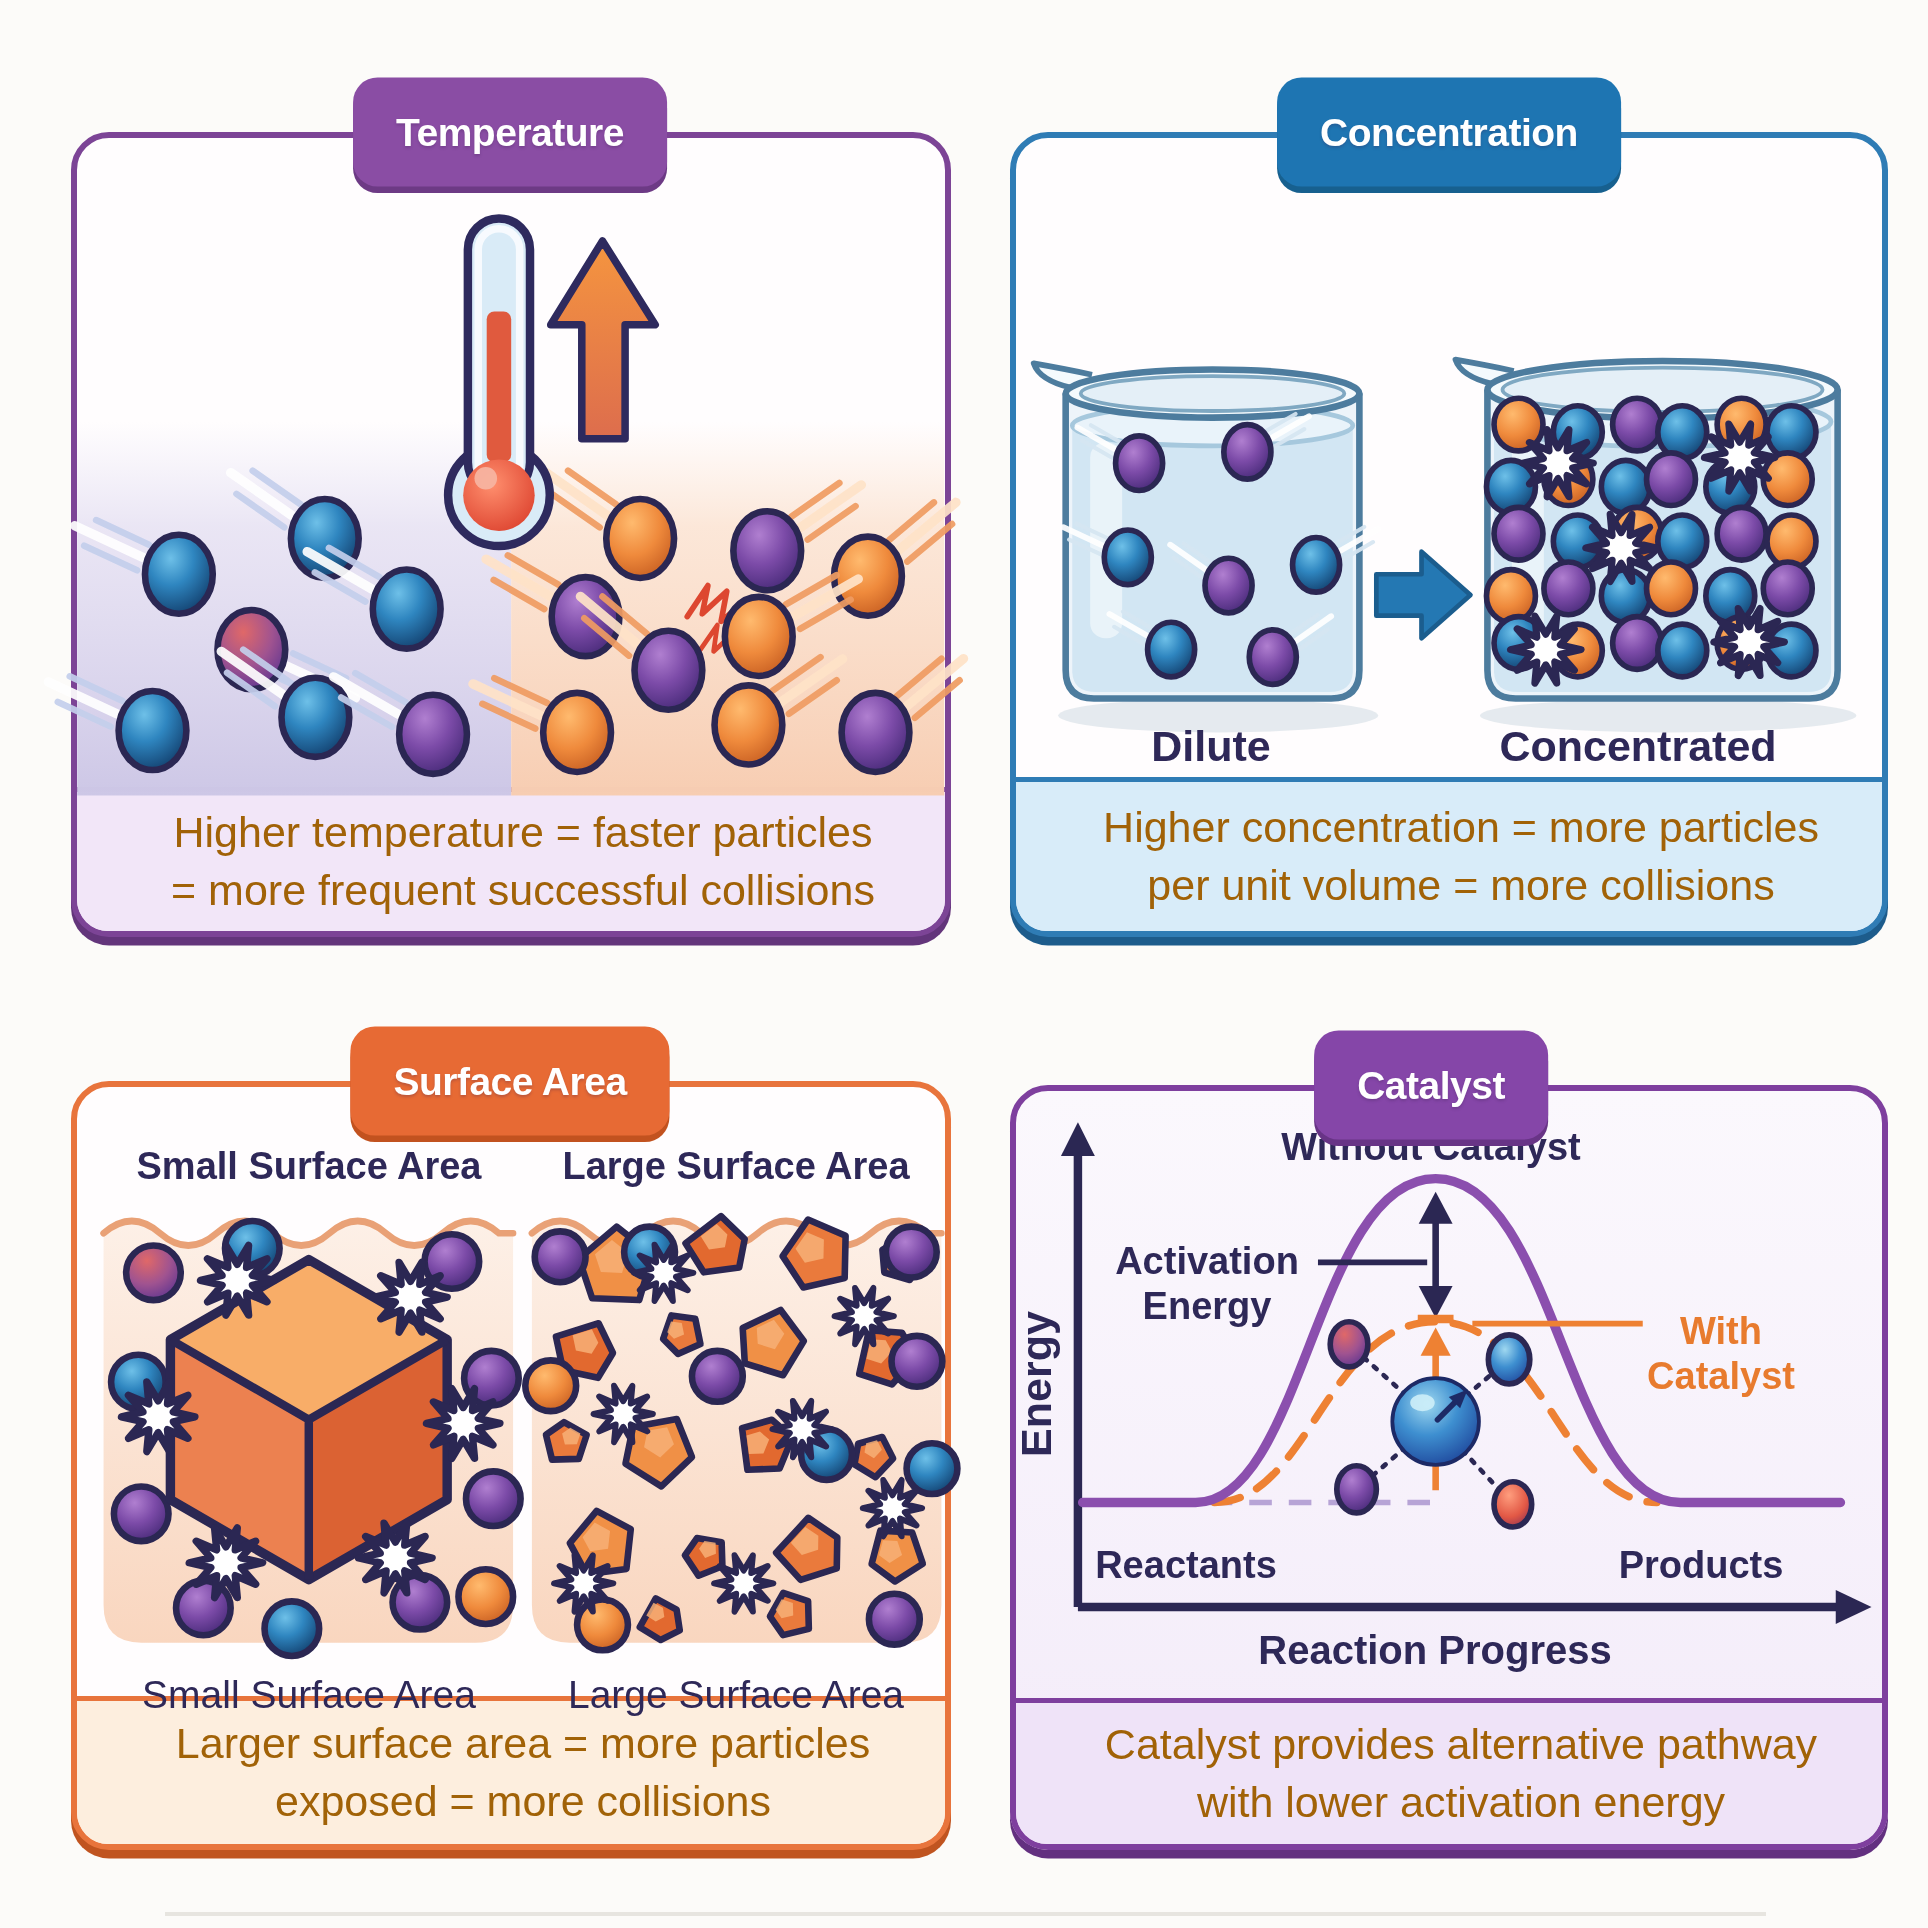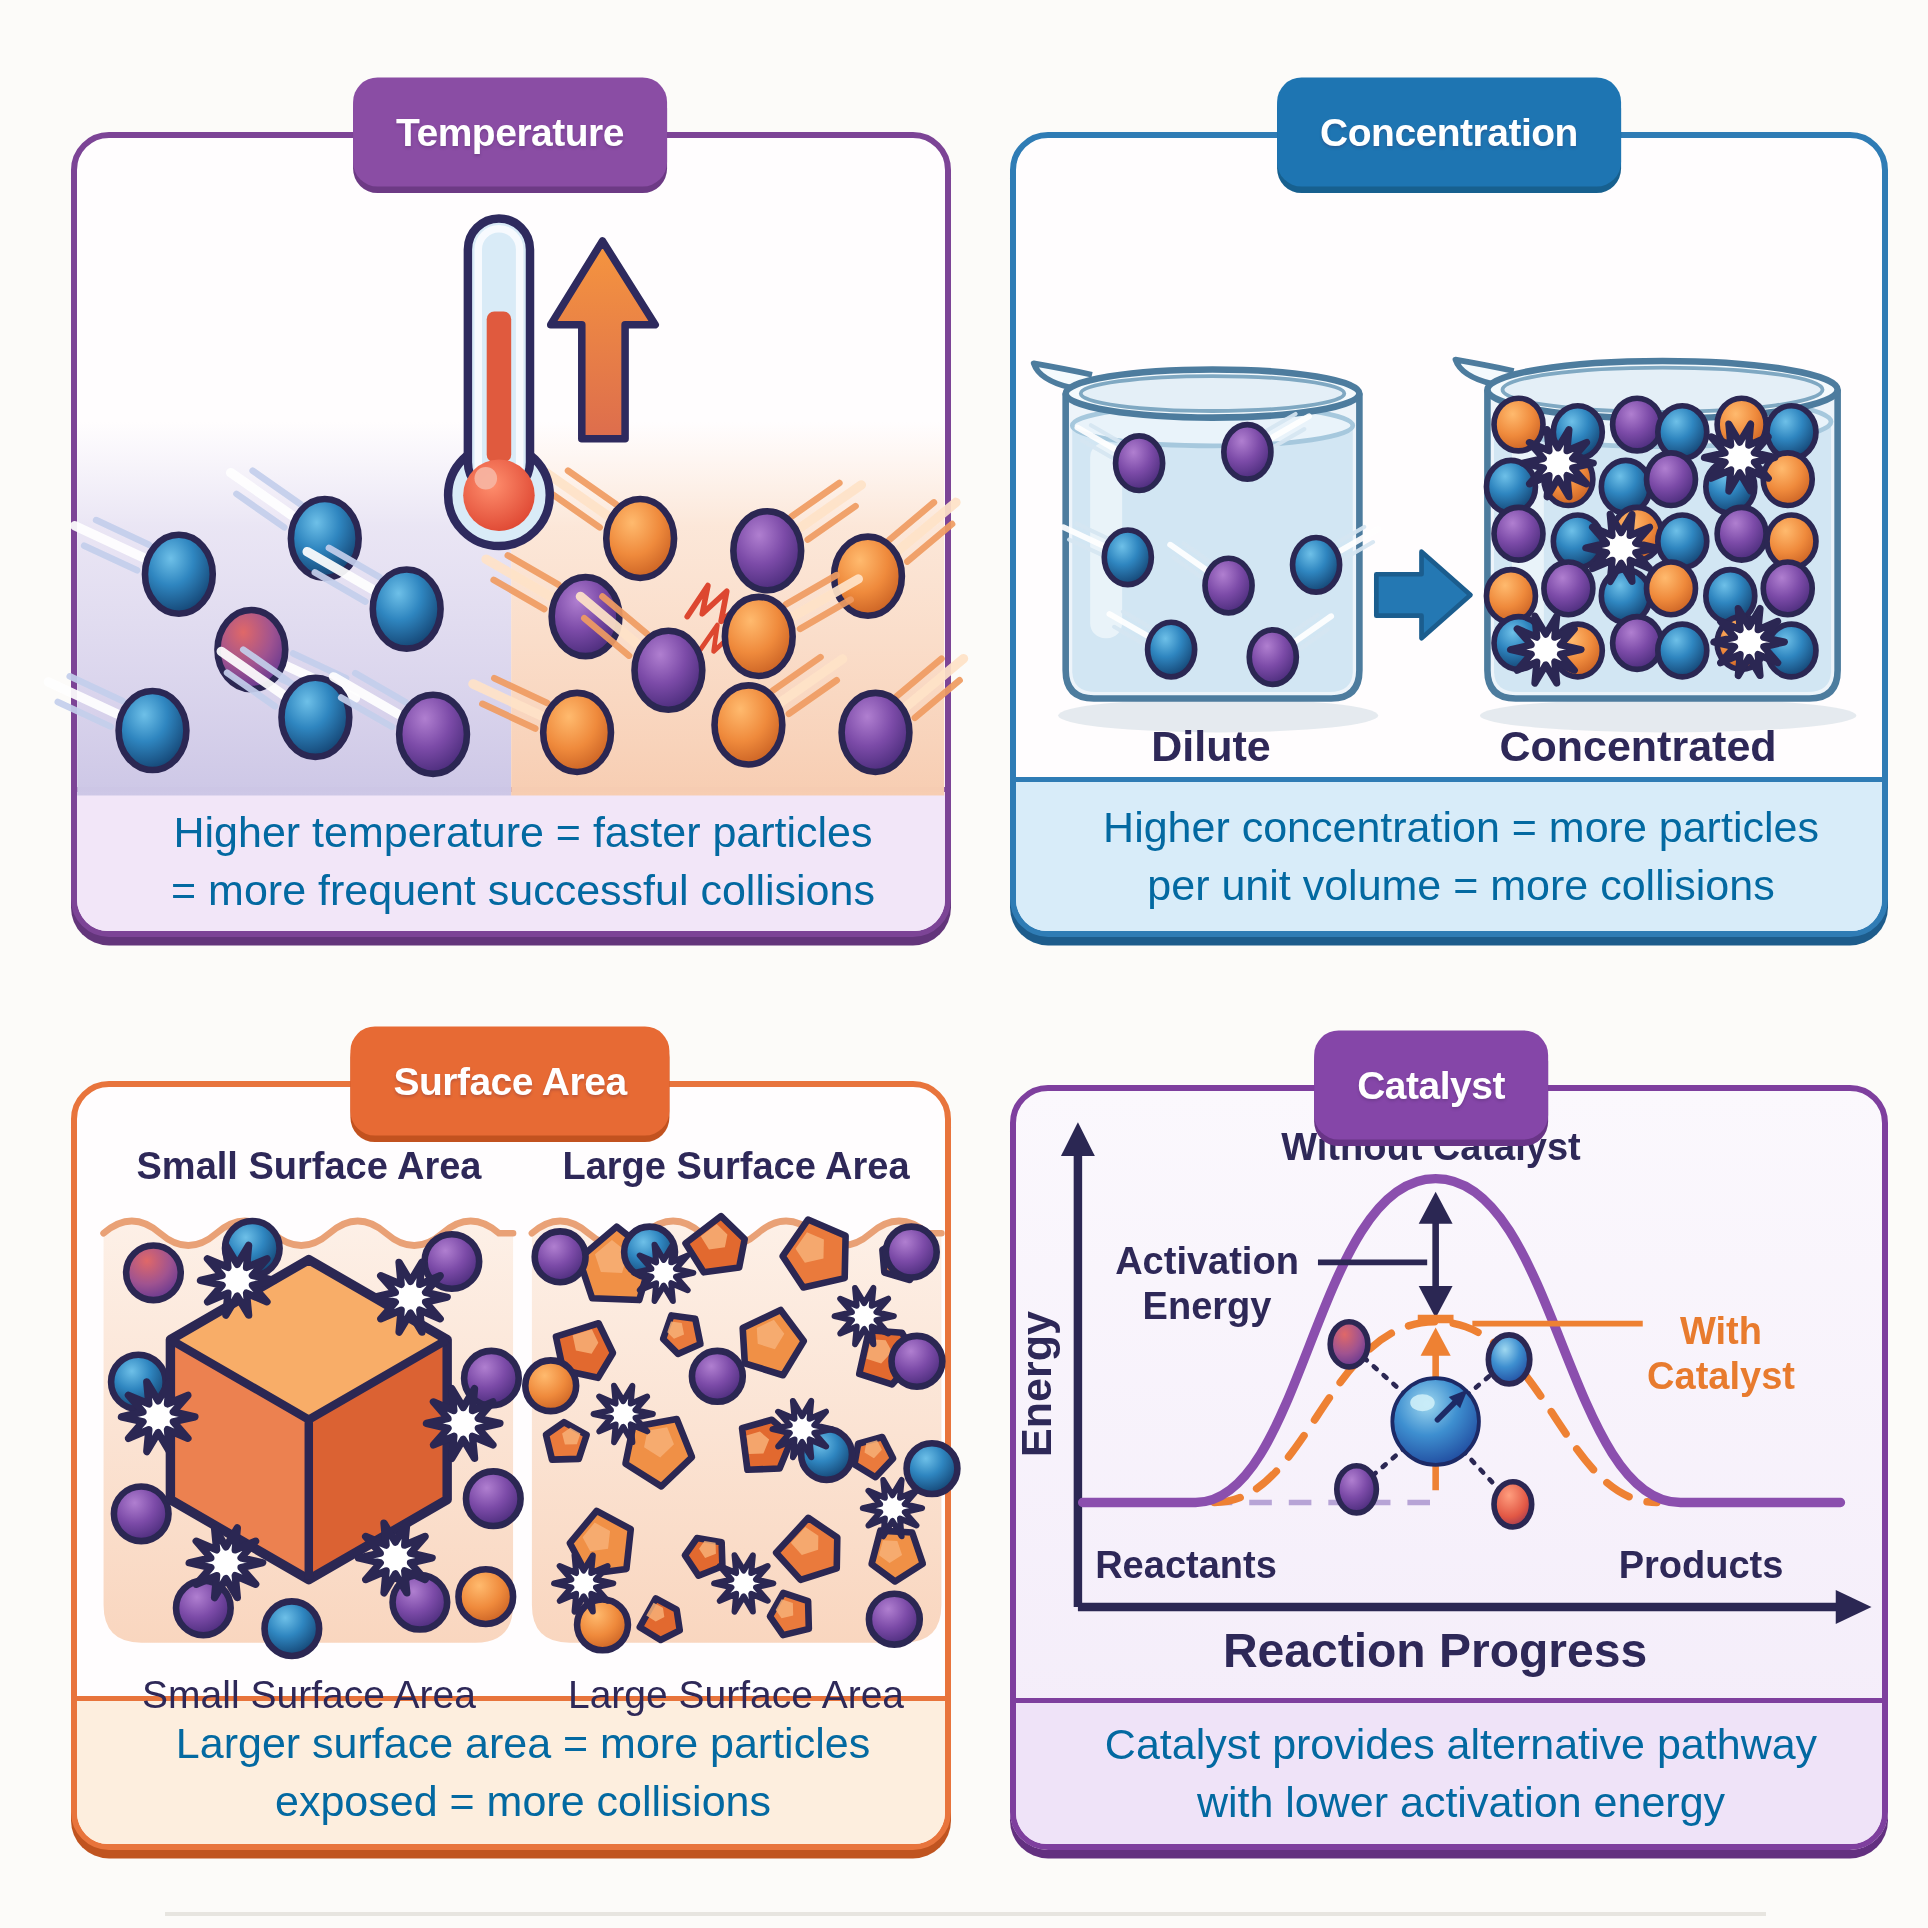--- a/index.html
+++ b/index.html
@@ -6,40 +6,40 @@
   #canvas{position:relative;width:1928px;height:1928px;background:#fcfbf9;overflow:hidden;
           font-family:"Liberation Sans",sans-serif;color:#2f2a57;}
   .panel{position:absolute;background:#fffdfe;border-radius:38px;z-index:10;box-sizing:border-box;}
   .panel-temperature{left:71px;top:132px;width:880px;height:805px;border:6.6px solid #7c4496;box-shadow:0 8.5px 0 #63357b;}
   .panel-concentration{left:1010px;top:132px;width:878px;height:805px;border:6.6px solid #2f7cb5;box-shadow:0 8.5px 0 #1d5c8c;}
   .panel-surface{left:71px;top:1081px;width:880px;height:769px;border:6.6px solid #e8743c;box-shadow:0 8.5px 0 #c05420;}
   .panel-catalyst{left:1010px;top:1085px;width:878px;height:765px;border:6.6px solid #7e3f9e;box-shadow:0 8.5px 0 #633080;
                   background:linear-gradient(180deg,#fbf8fd 0%,#f3ebf9 100%);}
   .caption{position:absolute;left:0;right:0;bottom:0;display:flex;align-items:center;justify-content:center;
            text-align:center;white-space:pre-line;font-size:43px;line-height:1.34;font-weight:500;
-           color:#0369a1;border-radius:0 0 31px 31px;padding-left:24px;}
+           color:#a16207;border-radius:0 0 31px 31px;padding-left:24px;}
   .panel-temperature .caption{height:139px;background:#f2e6f8;border-top:5.6px solid #7c4496;}
   .panel-concentration .caption{height:149px;background:#d8ecf9;border-top:5.6px solid #2f7cb5;}
   .panel-surface .caption{height:143px;background:#fdeede;border-top:5.6px solid #e8743c;text-align:center;}
   .panel-catalyst .caption{height:141px;background:#efe3f8;border-top:5.6px solid #7e3f9e;}
   .badge{position:absolute;transform:translate(-50%,-50%);z-index:30;color:#ffffff;font-weight:bold;
          font-size:39px;height:109px;line-height:109px;padding:0 43px;border-radius:24.5px;letter-spacing:-0.5px;
          text-shadow:0 2.8px 2.8px rgba(60,30,80,.25);white-space:nowrap;}
   .badge-temperature{left:510px;top:132px;background:#8a4da4;box-shadow:0 6.6px 0 #6d3a85;}
   .badge-concentration{left:1449px;top:132px;background:#1e75b2;box-shadow:0 6.6px 0 #17608f;}
   .badge-surface{left:510px;top:1081px;background:#e76a34;box-shadow:0 6.6px 0 #c2521f;}
   .badge-catalyst{left:1431px;top:1085px;background:#8546a8;box-shadow:0 6.6px 0 #683486;}
   .lbl{position:absolute;transform:translate(-50%,-50%);z-index:25;text-align:center;white-space:pre-line;
        color:#2e2858;}
   .lbl-beaker{font-size:43px;font-weight:bold;}
   .lbl-sub-top{font-size:38px;font-weight:bold;}
   .lbl-sub-bottom{font-size:39px;font-weight:400;}
   .lbl-diagram{font-size:38px;font-weight:600;line-height:1.18;}
   .lbl-orange{color:#e87b2e;}
-  .lbl-axis-x{font-size:48px;font-weight:bold;}
+  .lbl-axis-x{font-size:40px;font-weight:bold;}
   .lbl-axis-y{font-size:43px;font-weight:bold;transform:translate(-50%,-50%) rotate(-90deg);}
   #art{position:absolute;left:0;top:0;z-index:20;pointer-events:none;}
   .artifact{position:absolute;left:165px;top:1912px;width:1601px;height:3.8px;background:#dedbd6;opacity:.7;z-index:5;}
 </style>
 </head>
 <body>
 
 <div id="canvas">
 
   <section class="panel panel-temperature">

